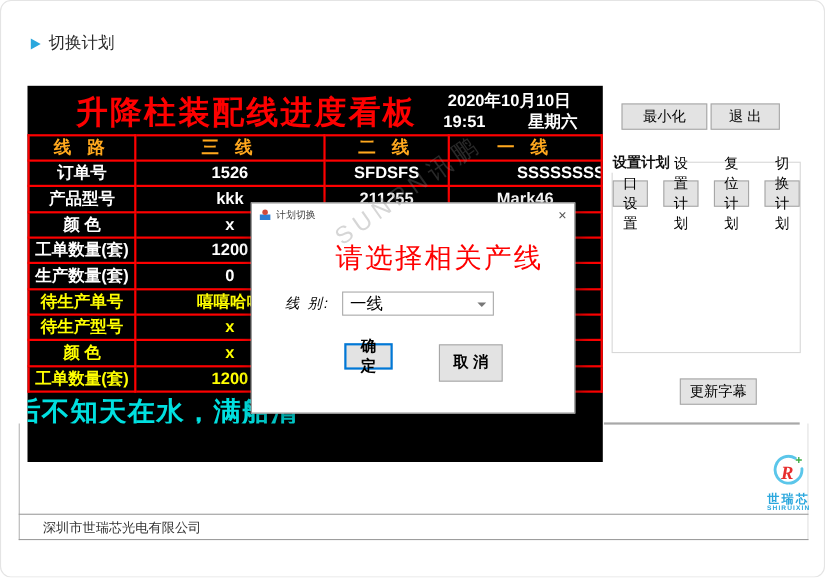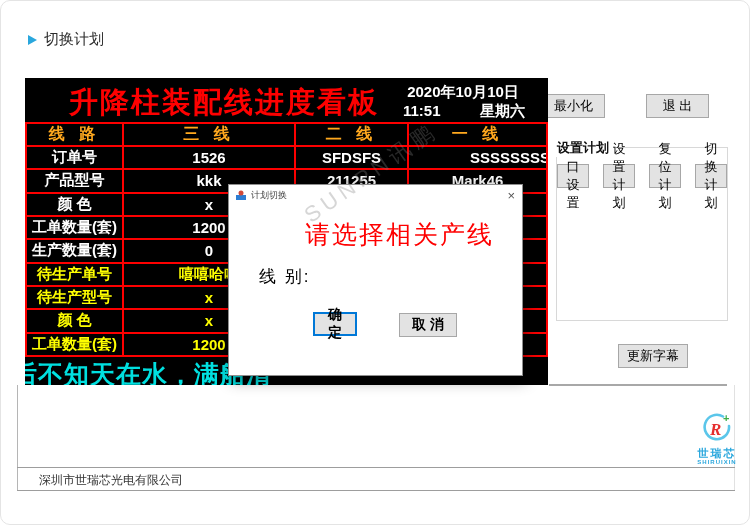--- a/index.html
+++ b/index.html
@@ -5,21 +5,21 @@
   html,body{margin:0;padding:0;width:750px;height:525px;background:#fff;overflow:hidden;
             font-family:"Liberation Sans","DejaVu Sans",sans-serif;position:relative;}
   .page-border{position:absolute;inset:0;border:1px solid #e4e4e4;border-radius:10px;pointer-events:none;z-index:90;}
 
   
   .section-head{position:absolute;left:28px;top:30px;display:flex;align-items:center;gap:7px;
                 font-size:15px;color:#2b2b2b;z-index:5;}
   .tri{width:0;height:0;border-left:9px solid var(--logo_blue);border-top:5px solid transparent;border-bottom:5px solid transparent;}
 
   
-  .board{position:absolute;left:25px;top:78px;width:523px;height:307px;background:#000;z-index:10;}
+  .board{position:absolute;left:25px;top:78px;width:523px;height:342px;background:#000;z-index:10;}
   .board-title{position:absolute;left:44px;top:5px;font-size:29px;font-weight:bold;
                color:var(--accent_red);letter-spacing:2px;white-space:nowrap;}
   .datetime{position:absolute;left:368px;top:4px;width:140px;color:#fff;font-size:15px;font-weight:bold;line-height:19px;}
   .dt1{text-align:center;}
   .dt2{display:flex;justify-content:space-between;padding:0 8px 0 10px;}
 
   table.board-table{position:absolute;left:0;top:44px;width:523px;height:235px;
                     border-collapse:collapse;table-layout:fixed;}
   .board-table th,.board-table td{border:2px solid var(--accent_red);padding:0;text-align:center;
                     overflow:hidden;white-space:nowrap;}
@@ -33,21 +33,21 @@
   .marquee span{display:inline-block;margin-left:-13px;margin-top:1px;white-space:nowrap;
                 font-size:25px;font-weight:bold;color:var(--marquee_cyan);letter-spacing:1px;}
 
   .watermark{position:absolute;left:293px;top:158px;z-index:60;transform:rotate(-35deg);
              font-size:22px;letter-spacing:5px;color:rgba(128,128,128,.32);pointer-events:none;white-space:nowrap;}
 
   
   .winbtn{position:absolute;height:24px;background:#e3e3e3;border:1px solid #a7a7a7;
           font-size:13px;color:#000;display:flex;align-items:center;justify-content:center;
           font-family:inherit;cursor:pointer;box-sizing:border-box;}
-  #btn-min{left:542px;top:94px;width:63px;}
+  #btn-min{left:565px;top:94px;width:78px;}
   #btn-exit{left:646px;top:94px;width:63px;}
 
   .groupbox{position:absolute;left:556px;top:147px;width:170px;height:172px;border:1px solid #d8d8d8;z-index:3;}
   .groupbox-label{position:absolute;left:-4px;top:-9px;background:#fff;padding:0 4px;font-size:13px;color:#111;font-weight:bold;}
   .groupbox-body{display:flex;align-items:flex-start;padding-top:16px;gap:14px;font-family:Liberation Serif, serif;}
   .gbtn{position:static;width:70px;height:24px;}
   .update-btn{left:618px;top:344px;width:70px;}
 
   
   .divider-right{position:absolute;left:549px;top:384px;width:178px;height:2px;background:#a8a8a8;}
@@ -62,46 +62,46 @@
   .logo-sub{font-size:6px;font-weight:bold;color:var(--logo_blue);letter-spacing:1px;}
 
   
   .modal{position:absolute;left:228px;top:184px;width:295px;height:192px;background:#fff;
          border:1px solid #8f8f8f;box-shadow:3px 4px 14px rgba(0,0,0,.45);z-index:40;box-sizing:border-box;}
   .modal-titlebar{height:20px;display:flex;align-items:center;padding:0 7px;gap:5px;}
   .modal-title{font-size:9px;color:#444;}
   .modal-close{margin-left:auto;font-size:13px;color:#555;cursor:pointer;line-height:1;}
   .modal-msg{margin-top:13px;text-align:center;font-size:25px;color:var(--accent_red);letter-spacing:2px;font-weight:500;padding-left:48px;}
   .modal-row{position:absolute;left:30px;top:80px;display:flex;align-items:center;}
-  .modal-line-label{font-size:17px;color:#000;margin-right:11px;letter-spacing:2px;}
+  .modal-line-label{font-size:13px;color:#000;margin-right:11px;letter-spacing:2px;font-style:italic;}
   .combobox{width:138px;height:22px;border:1px solid #a9a9a9;background:#fff;display:flex;
             align-items:center;padding-left:6px;font-size:15px;color:#000;position:relative;cursor:pointer;box-sizing:border-box;}
   .combo-arrow{position:absolute;right:6px;top:9px;width:0;height:0;
                border-left:4px solid transparent;border-right:4px solid transparent;border-top:4px solid #777;}
-  .modal-btn{position:absolute;top:128px;width:58px;height:24px;background:#e3e3e3;border:1px solid #a7a7a7;
+  .modal-btn{position:absolute;top:128px;width:58px;height:34px;background:#e3e3e3;border:1px solid #a7a7a7;
              font-size:14px;font-weight:bold;display:flex;align-items:center;justify-content:center;cursor:pointer;box-sizing:border-box;}
   #btn-ok{left:84px;border:2px solid var(--focus_blue);width:44px;height:24px;top:127px;}
   #btn-cancel{left:170px;}
 </style>
 </head>
 <body>
 
 <div class="page-border"></div>
 
 <div class="section-head">
   <span class="tri"></span>
   <span>切换计划</span>
 </div>
 
 <div class="board">
   <div class="board-title">升降柱装配线进度看板</div>
   <div class="datetime">
     <div class="dt1">2020年10月10日</div>
     <div class="dt2">
-      <span>11:51</span>
+      <span>19:51</span>
       <span>星期六</span>
     </div>
   </div>
   <table class="board-table">
     <colgroup>
         <col style="width:97px">
         <col style="width:172px">
         <col style="width:113px">
         <col style="width:139px">
       </colgroup>
@@ -198,20 +198,24 @@
     <svg width="10" height="10">
       <rect y="5" width="10" height="5" fill="#2d7dd2"></rect>
         <circle cx="5" cy="3" r="2.5" fill="#d04a3a"></circle>
     </svg>
     <span class="modal-title">计划切换</span>
     <span class="modal-close">×</span>
   </div>
   <div class="modal-msg">请选择相关产线</div>
   <div class="modal-row">
     <span class="modal-line-label">线 别:</span>
+    <div class="combobox">
+      <span>一线</span>
+      <span class="combo-arrow"></span>
+    </div>
   </div>
   <button class="modal-btn" id="btn-ok">确 定</button>
   <button class="modal-btn" id="btn-cancel">取 消</button>
 </div>
 
 <div class="divider-right"></div>
 <div class="vline-left"></div>
 <div class="vline-right"></div>
 <div class="hline-top"></div>
 <div class="hline-bottom"></div>

